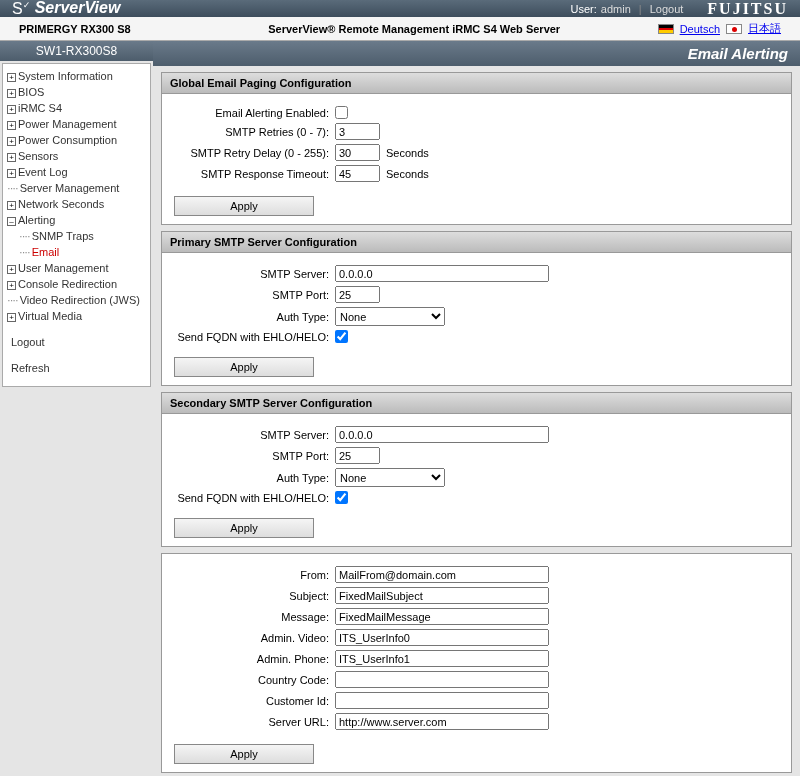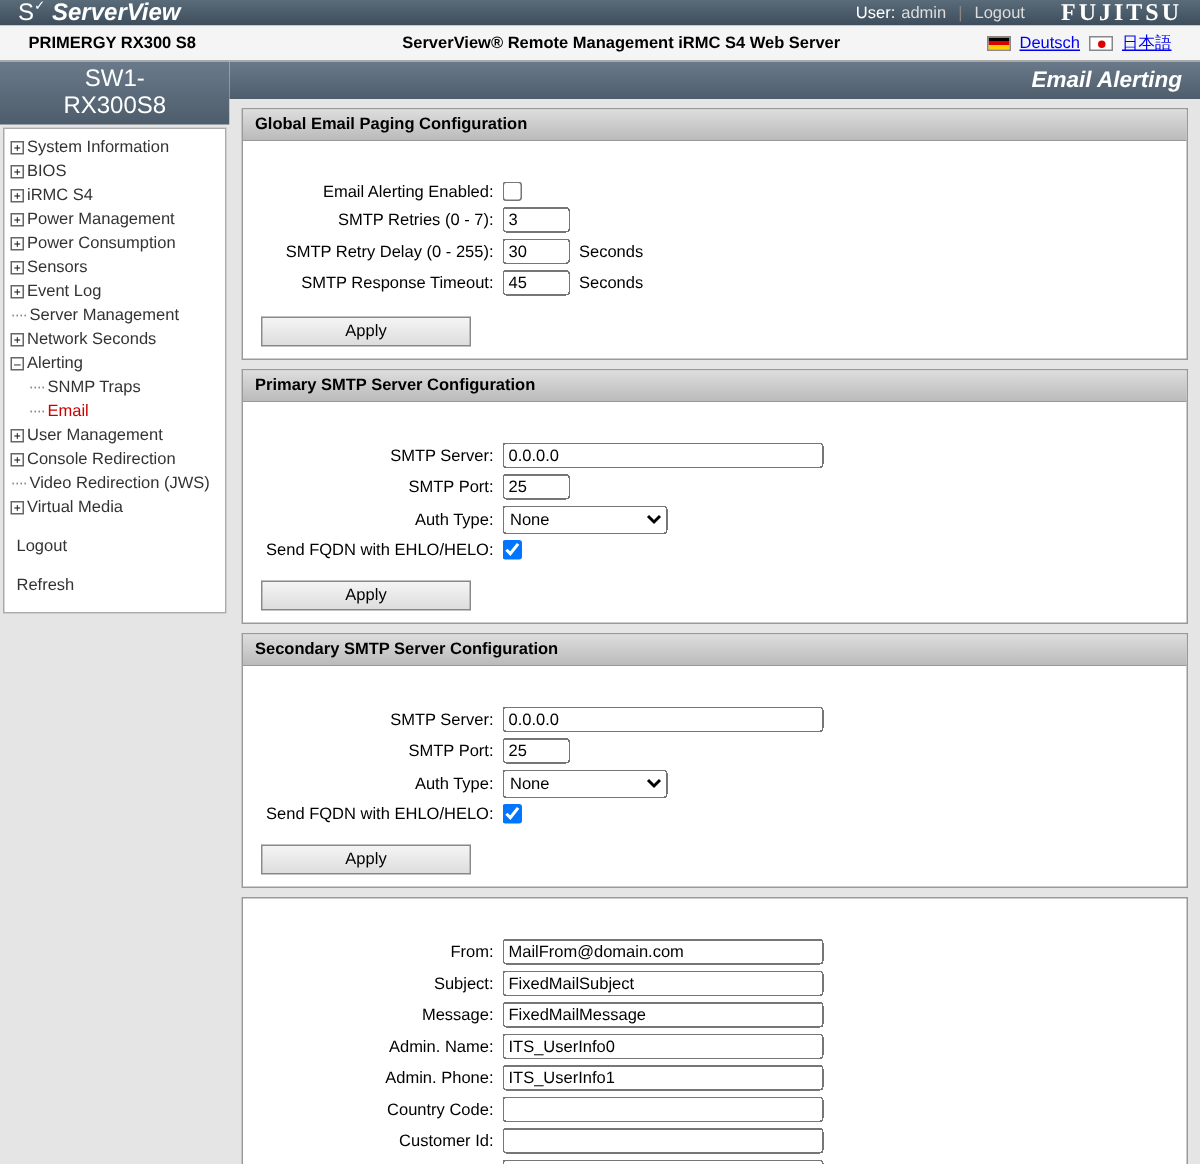--- a/index.html
+++ b/index.html
@@ -16,37 +16,37 @@
   .subbar .device { font-weight: bold; margin-right: 40px; }
   .subbar .product { font-weight: bold; flex:1; text-align:center;}
   .subbar .langs { display:flex; align-items:center; gap:6px;}
   .flag-de { display:inline-block; width:16px; height:10px; background: linear-gradient(#000 33%, #d00 33% 66%, #fc0 66%); border:1px solid #888;}
   .flag-jp { display:inline-block; width:16px; height:10px; background:#fff; border:1px solid #888; position:relative;}
   .flag-jp::after { content:''; position:absolute; width:5px; height:5px; background:#d00; border-radius:50%; top:2px; left:5px;}
   
   .main { display: flex; }
   
   .sidebar { width: 153px; background: #e5e5e5; padding: 0; }
-  .sidebar .crumb { background: linear-gradient(#6a7a8a, #4d5d6c); color:#fff; font-size:16px; padding:3px 24px; text-align:center;}
+  .sidebar .crumb { background: linear-gradient(#6a7a8a, #4d5d6c); color:#fff; font-size:12px; padding:3px 24px; text-align:center;}
   .tree { background:#fff; border:1px solid #aaa; margin:2px; padding:4px 2px;}
   .tree-item { padding: 2px 0 2px 2px; white-space: nowrap; }
   .tree-item .box { display:inline-block; width:9px; height:9px; border:1px solid #666; font-size:8px; line-height:7px; text-align:center; margin-right:2px; vertical-align:middle; background:#fff;}
   .tree-item .dots { color:#888; letter-spacing:-1px; margin-right:2px;}
   .tree-item a { color:#333; text-decoration:none; }
   .tree .sub { padding-left: 14px; }
   .tree .active a { color: #c00 !important; }
   .tree .link { padding: 4px 2px 2px 6px; }
   .tree .link a { color:#333; text-decoration:none;}
   
   .content { flex: 1; background:#e5e5e5; }
   .pagetitle { background: linear-gradient(#6a7a8a, #4d5d6c); color:#fff; font-weight:bold; font-size:15px; text-align:right; padding:4px 12px; font-style:italic;}
   
   .panel { background:#fff; border:1px solid #999; margin:6px 8px; }
   .panel-head { background: linear-gradient(#ddd, #bbb); border-bottom:1px solid #999; padding:4px 8px; font-weight:bold; font-size:11px;}
-  .panel-body { padding:27px 12px 4px;}
+  .panel-body { padding:12px 12px 4px;}
   .panel-foot { padding:6px 12px 8px;}
   .btn-apply { width:140px; height:20px; font-size:11px; background:linear-gradient(#f5f5f5,#ddd); border:1px solid #888; cursor:pointer;}
   
   .form-row { display:flex; align-items:center; margin-bottom:4px; }
   .form-row label { width:155px; text-align:right; margin-right:6px; font-size:11px;}
   .form-row input[type=text] { font-size:11px; padding:1px 2px; height:17px;}
   .form-row select { font-size:11px; height:19px;}
   .form-row .after { margin-left:6px; font-size:11px;}
   input.small { width:45px;}
   input.wide { width:214px;}
@@ -183,21 +183,21 @@
           </div>
         <div class="form-row">
             <label>Subject:</label>
             <input type="text" class="wide" value="FixedMailSubject" style="">
           </div>
         <div class="form-row">
             <label>Message:</label>
             <input type="text" class="wide" value="FixedMailMessage" style="">
           </div>
         <div class="form-row">
-            <label>Admin. Name:</label>
+            <label>Admin. Video:</label>
             <input type="text" class="wide" value="ITS_UserInfo0" style="">
           </div>
         <div class="form-row">
             <label>Admin. Phone:</label>
             <input type="text" class="wide" value="ITS_UserInfo1" style="">
           </div>
         <div class="form-row">
             <label>Country Code:</label>
             <input type="text" class="wide" value="" style="">
           </div>

